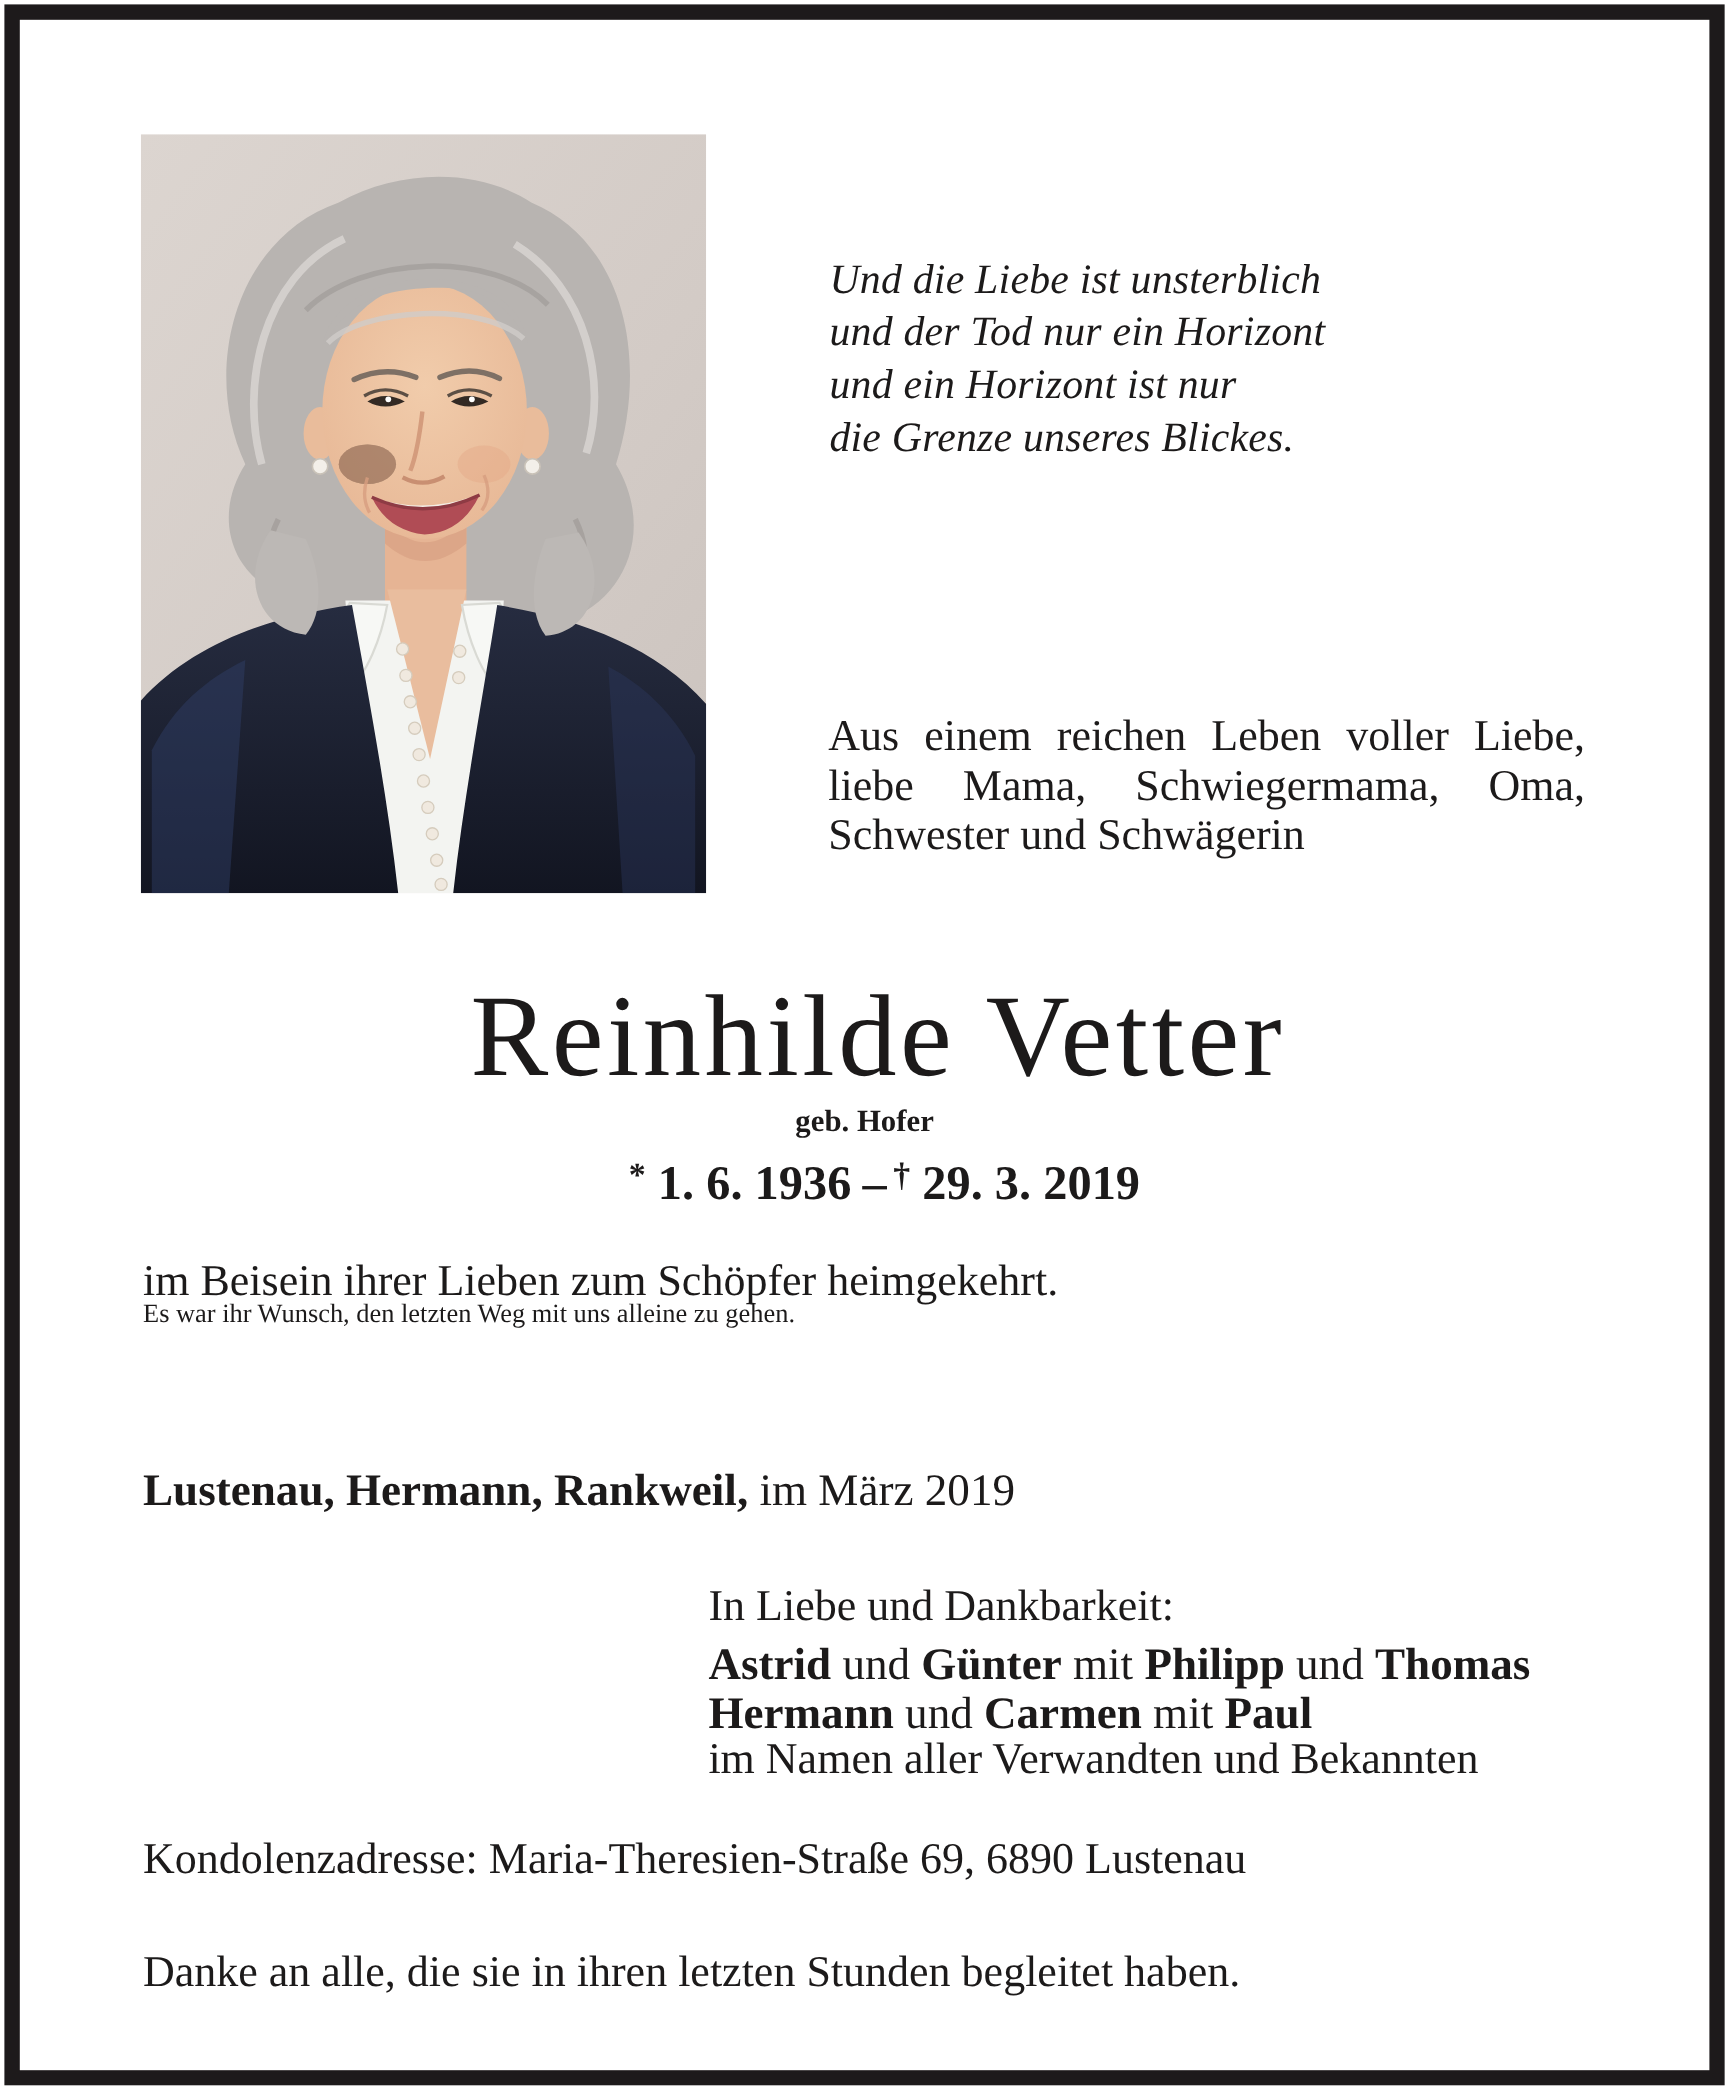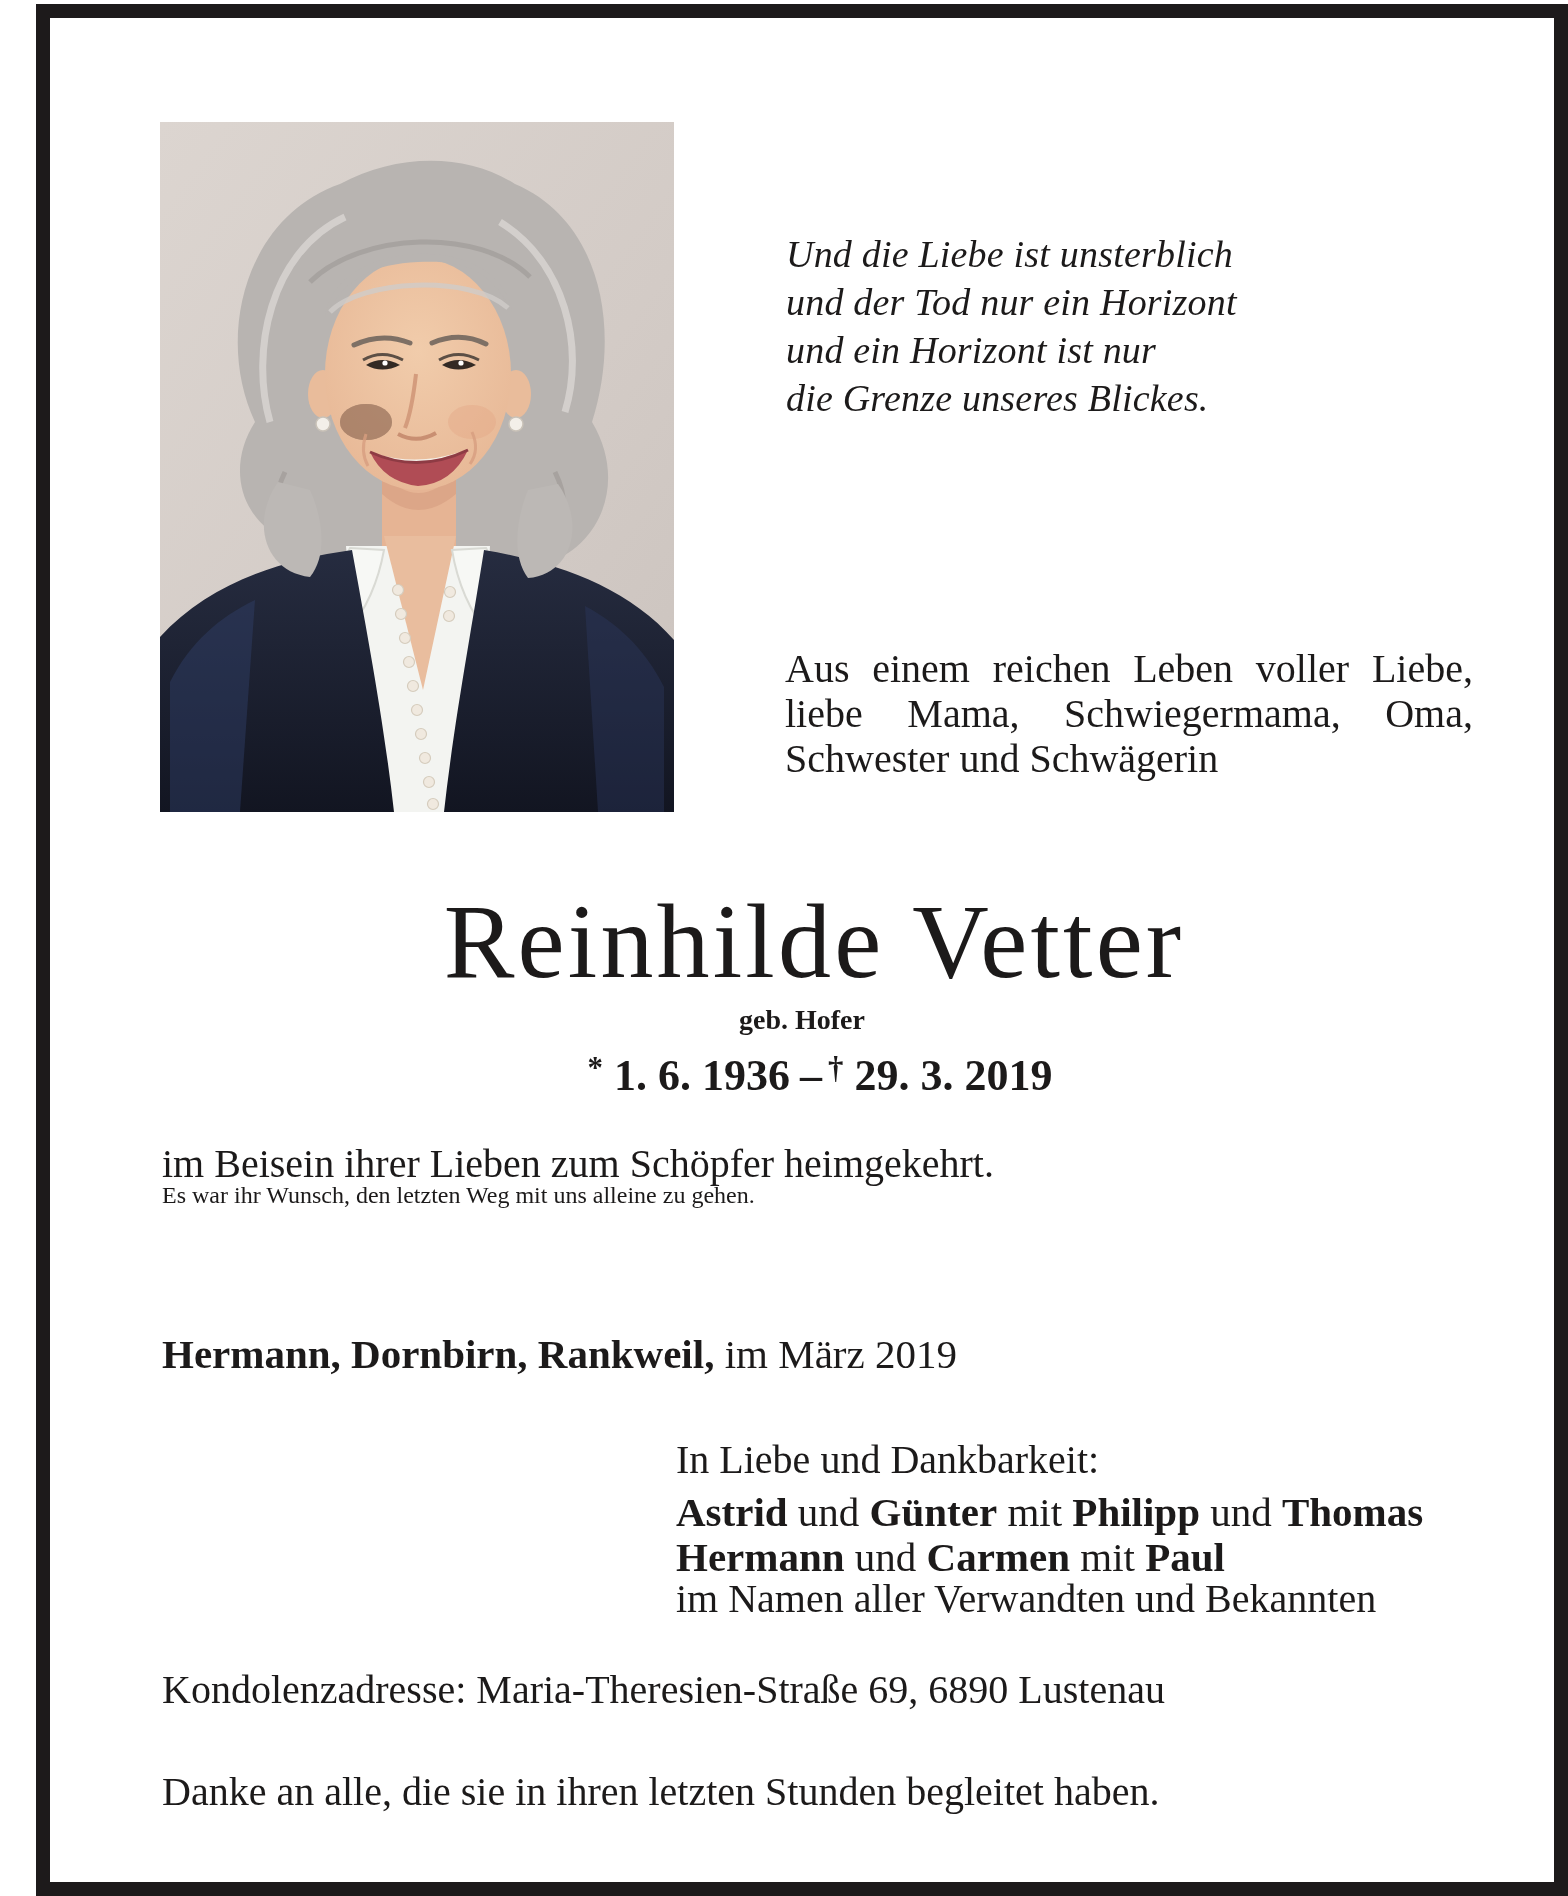--- a/index.html
+++ b/index.html
@@ -1,19 +1,19 @@
 <!DOCTYPE html>
 <html lang="de"><head>
 <meta charset="utf-8">
 <style>
   html,body{margin:0;padding:0;background:#ffffff;}
   body{width:1568px;height:1896px;position:relative;overflow:hidden;
        font-family:"Liberation Serif","DejaVu Serif",serif;color:#1c1a1a;}
   .frame{position:absolute;left:4px;top:4px;right:0;bottom:0;
-         border:14px solid #1d1a1b;background:#ffffff;margin-left:32px;}
+         border:14px solid #1d1a1b;background:#ffffff;}
   .content{position:absolute;left:0;top:0;right:0;bottom:0;}
   .abs{position:absolute;}
   .photo{left:110px;top:104px;width:514px;height:690px;}
   .photo svg{display:block;width:100%;height:100%;}
   .poem{left:736px;top:212px;font-style:italic;font-size:38px;line-height:48px;
         letter-spacing:0.2px;}
   .intro{left:735px;top:628px;width:688px;font-size:40px;line-height:45px;}
   .jl{text-align:justify;text-align-last:justify;}
   .jl-last{text-align:left;}
   .name{left:0;right:0;top:868px;text-align:center;font-size:106px;line-height:1.05;
@@ -155,21 +155,21 @@
     <div class="abs dates">
       <span class="sym">*</span>
       <span>1. 6. 1936</span><span class="dash">–</span><span class="sym">†</span>
       <span>29. 3. 2019</span>
     </div>
 
     <div class="abs b1">im Beisein ihrer Lieben zum Schöpfer heimgekehrt.</div>
     <div class="abs b2">Es war ihr Wunsch, den letzten Weg mit uns alleine zu gehen.</div>
 
     <div class="abs placedate">
-      <span class="bold">Hermann, Dornbirn, Rankweil,</span><span> im März 2019</span>
+      <span class="bold">Lustenau, Hermann, Rankweil,</span><span> im März 2019</span>
     </div>
 
     <div class="abs mourn-head">In Liebe und Dankbarkeit:</div>
     <div class="abs mourn-1">
       <span class="bold">Astrid</span><span> und </span><span class="bold">Günter</span><span> mit </span><span class="bold">Philipp</span><span> und </span><span class="bold">Thomas</span>
     </div>
     <div class="abs mourn-2">
       <span class="bold">Hermann</span><span> und </span><span class="bold">Carmen</span><span> mit </span><span class="bold">Paul</span>
     </div>
     <div class="abs mourn-3">im Namen aller Verwandten und Bekannten</div>

